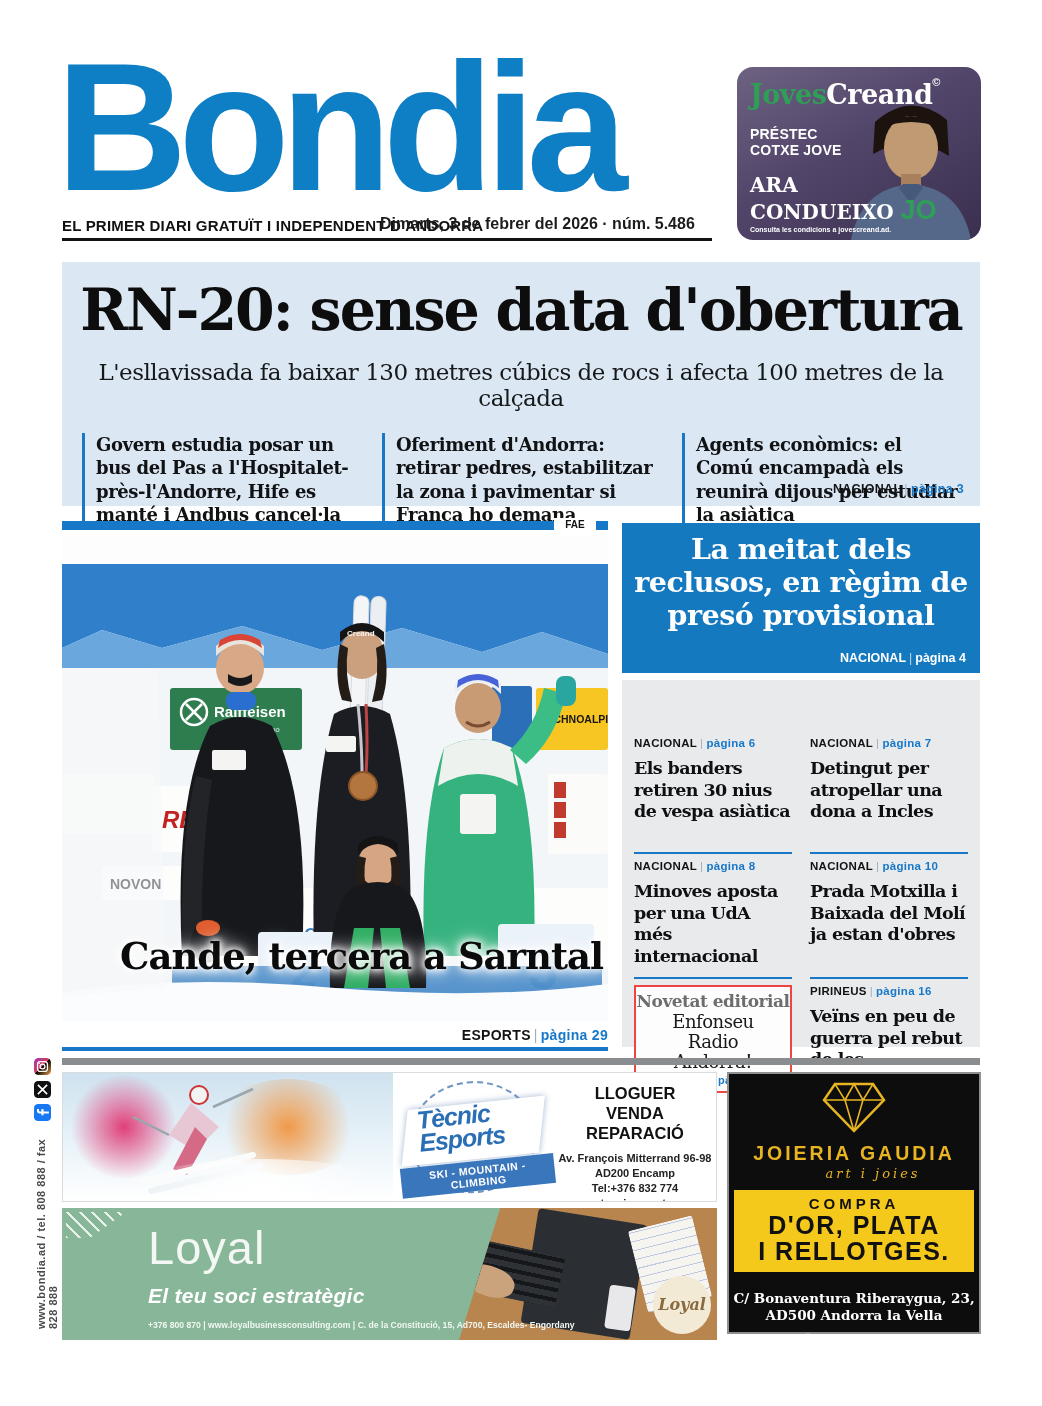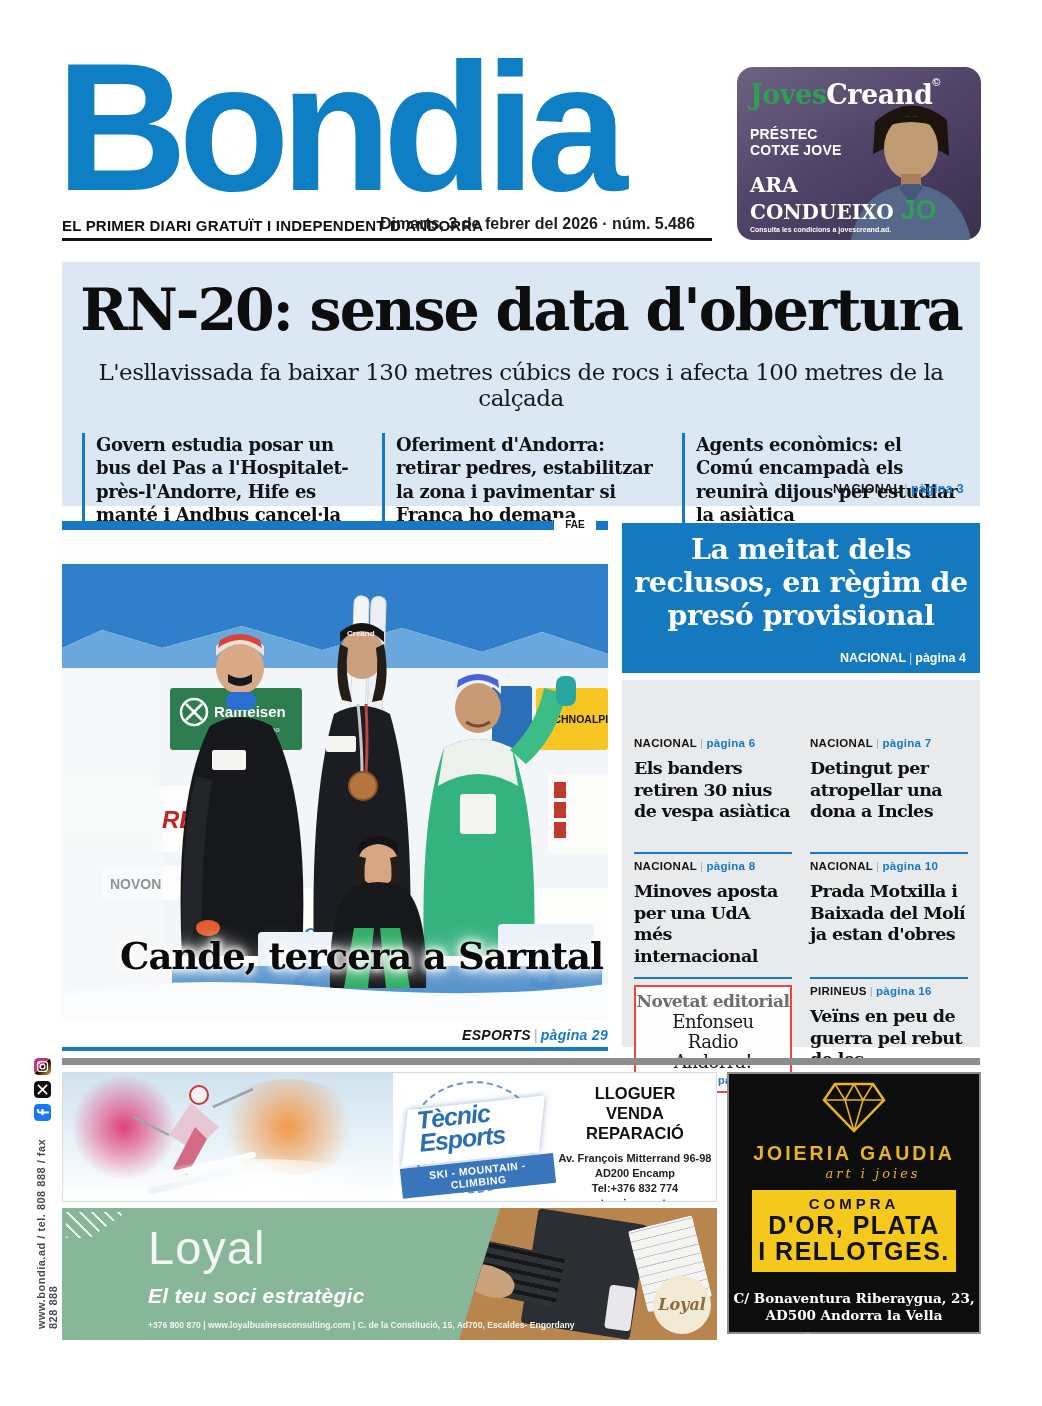--- a/index.html
+++ b/index.html
@@ -49,21 +49,21 @@
   .kicker .pg { color:#1878c8; }
 
   
   .photo-topbar { position:absolute; left:62px; top:521px; width:546px; height:9px; background:#1878c8; }
   .fae-label { position:absolute; right:12px; top:-3px; width:42px; height:14px; background:#fff;
                text-align:center; font-size:10px; font-weight:bold; color:#111; line-height:14px; }
   .photo { position:absolute; left:62px; top:536px; width:546px; height:485px; overflow:hidden; background:#e8eef3; }
   .caption { position:absolute; left:58px; top:398px; font-family:"DejaVu Serif", serif; font-weight:bold;
              font-size:37px; letter-spacing:-1px; color:#0b0b0b;
              text-shadow:0 0 6px #fff,0 0 10px #fff,0 0 16px #fff,0 0 22px rgba(255,255,255,.9); }
-  .esports-line { position:absolute; left:62px; top:1026px; width:546px; text-align:right;font-style:italic; }
+  .esports-line { position:absolute; left:62px; top:1026px; width:546px; text-align:right; }
   .esports-line .kicker { font-size:14px; }
   .photo-rule { position:absolute; left:62px; top:1047px; width:546px; height:3.5px; background:#1878c8; }
 
   
   .feature { position:absolute; left:622px; top:523px; width:358px; height:150px; background:#1579c0;
              padding:10px 12px 8px; }
   .feature h2 { text-align:center; font-family:"DejaVu Serif", serif; font-weight:bold;
                 font-size:28.5px; line-height:1.15; letter-spacing:-0.5px; color:#ffffff; }
   .feature .f-kick { position:absolute; right:14px; bottom:8px; font-size:12.5px; font-weight:bold; color:#fff; }
   .feature .f-kick .sep { color:#bcd6ea; font-weight:normal; padding:0 3px; }
@@ -139,21 +139,21 @@
               letter-spacing:1px; }
   .al-slogan { position:absolute; left:86px; top:76px; color:#ffffff; font-weight:bold; font-style:italic;
                font-size:21px; letter-spacing:0.3px; }
   .al-contact { position:absolute; left:86px; bottom:10px; color:#f2f7f2; font-weight:bold; font-size:8.6px; }
 
   .ad-gaudia { position:absolute; left:727px; top:1072px; width:254px; height:262px; background:#0d0d0d;
                border:2px solid #8f8f8f; text-align:center; }
   .ag-brand { margin-top:4px; color:#e8b422; font-weight:bold; font-size:19.5px; letter-spacing:3px; }
   .ag-sub { color:#e8b422; font-family:"DejaVu Serif",serif; font-style:italic; font-size:13px;
             letter-spacing:3px; margin-top:1px;padding-left:38px; }
-  .ag-box { margin:9px auto 16px; width:204px; background:#f5c81c; color:#111; padding:5px 0 7px; }
+  .ag-box { margin:9px auto 16px; width:240px; background:#f5c81c; color:#111; padding:5px 0 7px; }
   .ag-l1 { font-weight:bold; font-size:15px; letter-spacing:4px; }
   .ag-l2 { font-weight:bold; font-size:25px; letter-spacing:1.5px; line-height:1.05; }
   .ag-addr { margin-top:18px; color:#fff; font-family:"DejaVu Serif",serif; font-weight:bold;
              font-size:13.5px; line-height:1.3; }
   .ag-phone { margin-top:5px; color:#fff; font-family:"DejaVu Serif",serif; font-weight:bold; font-size:19px; }
 
   
   .vstrip { position:absolute; left:33px; top:1058px; width:22px; height:290px; }
   .vicon { width:17px; height:17px; margin:0 0 6px 1px; transform:rotate(-90deg); border-radius:4px; display:block; }
   .vtext { margin-top:8px; writing-mode:vertical-rl; transform:rotate(180deg); height:200px;

